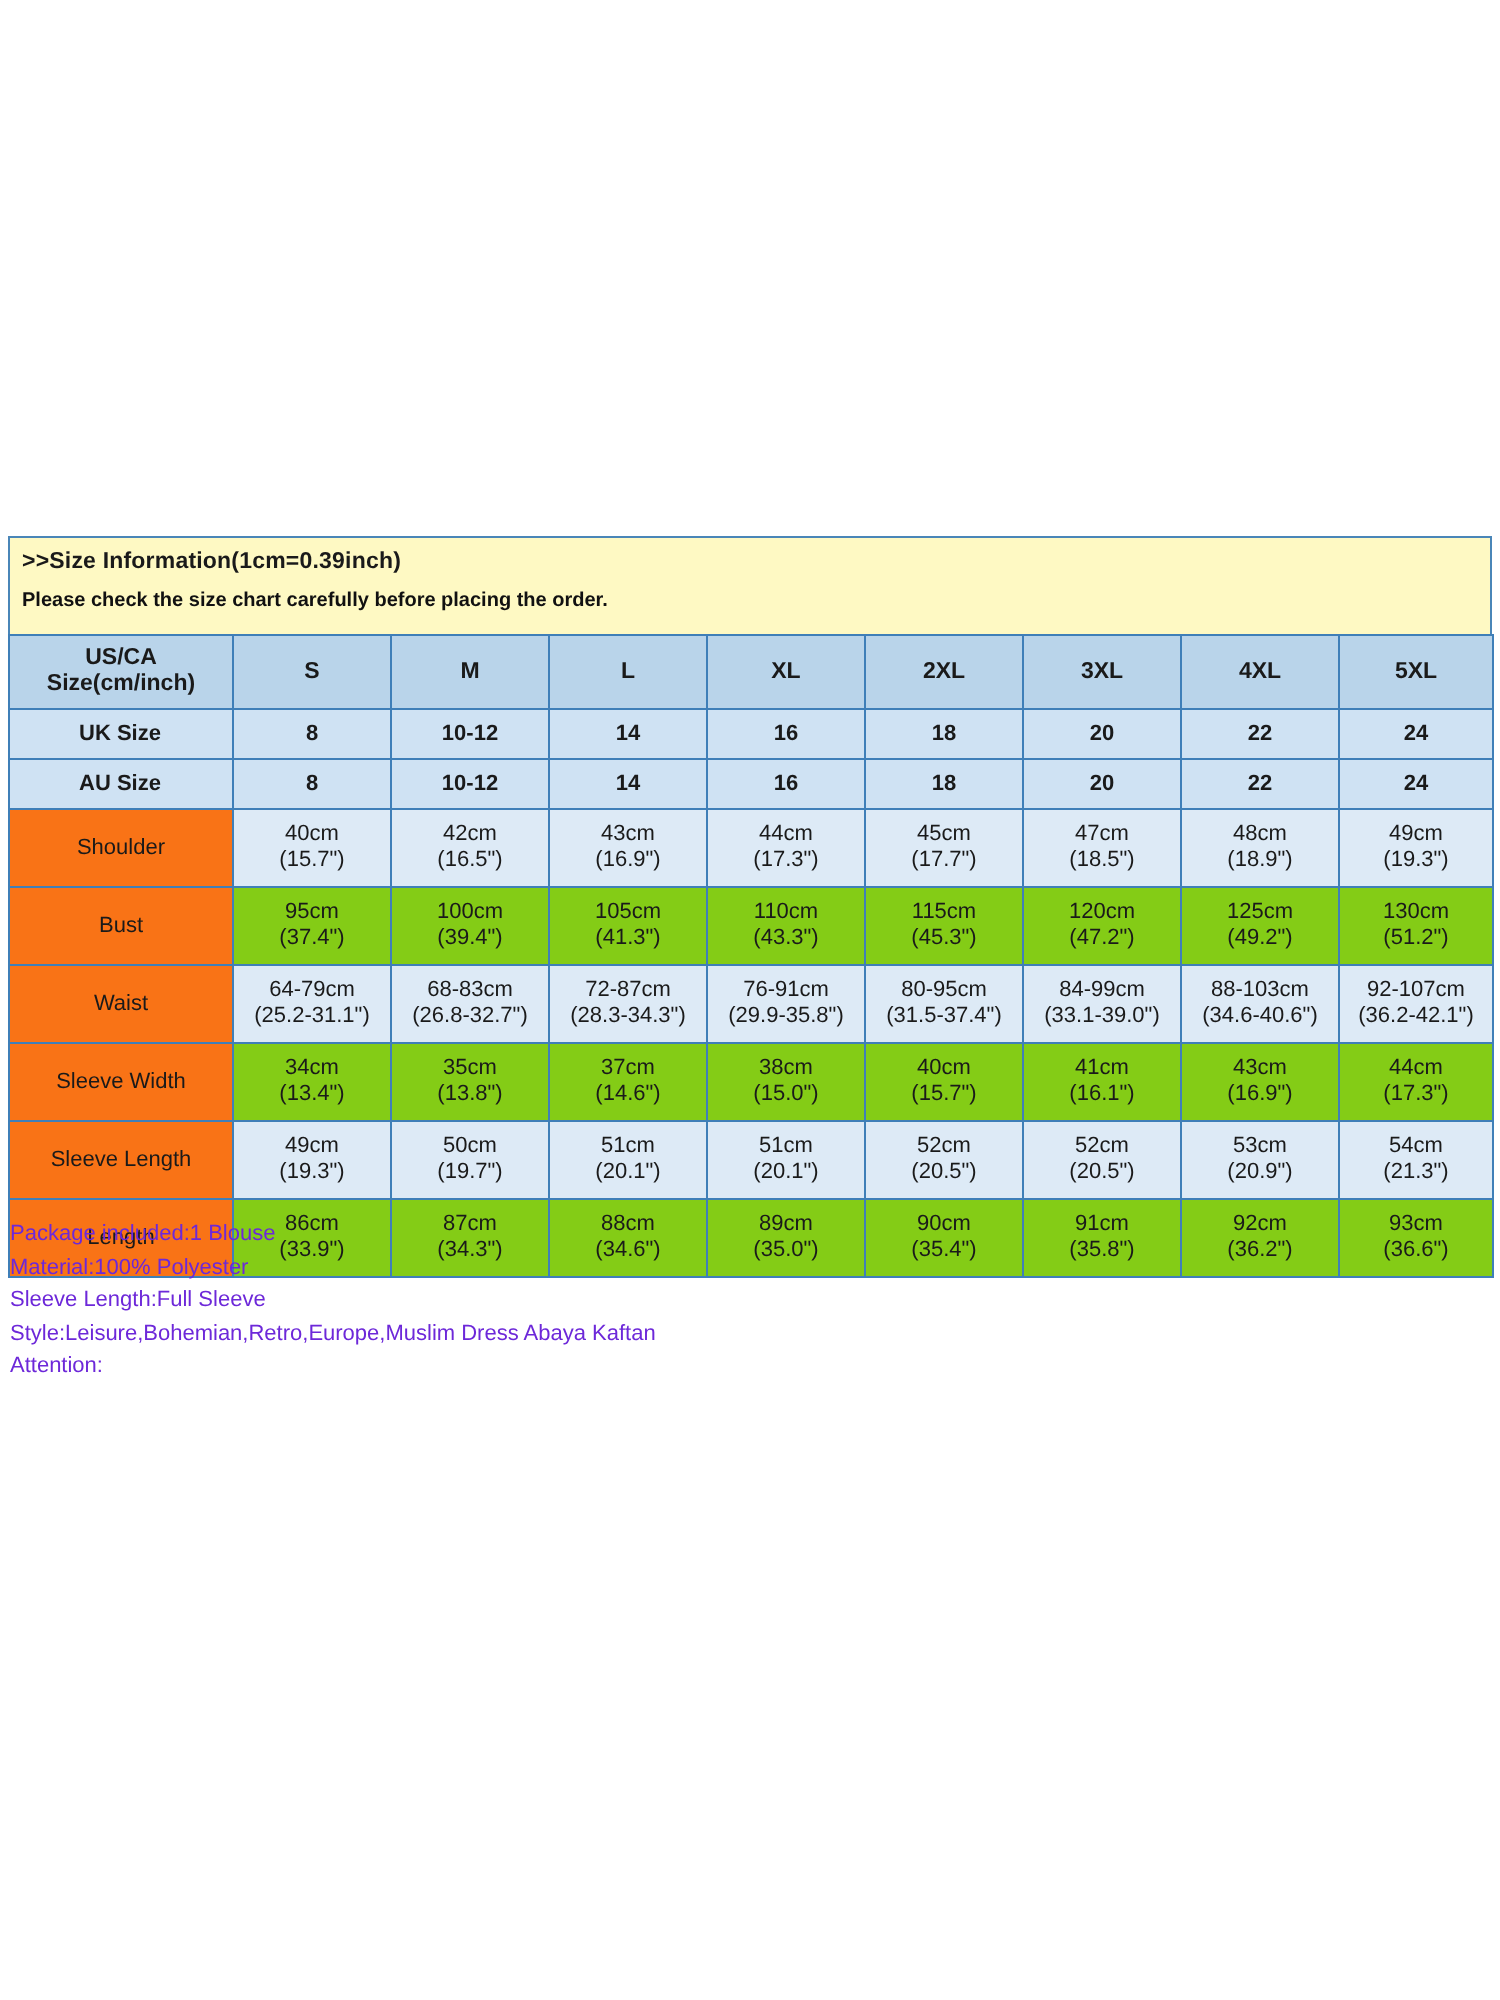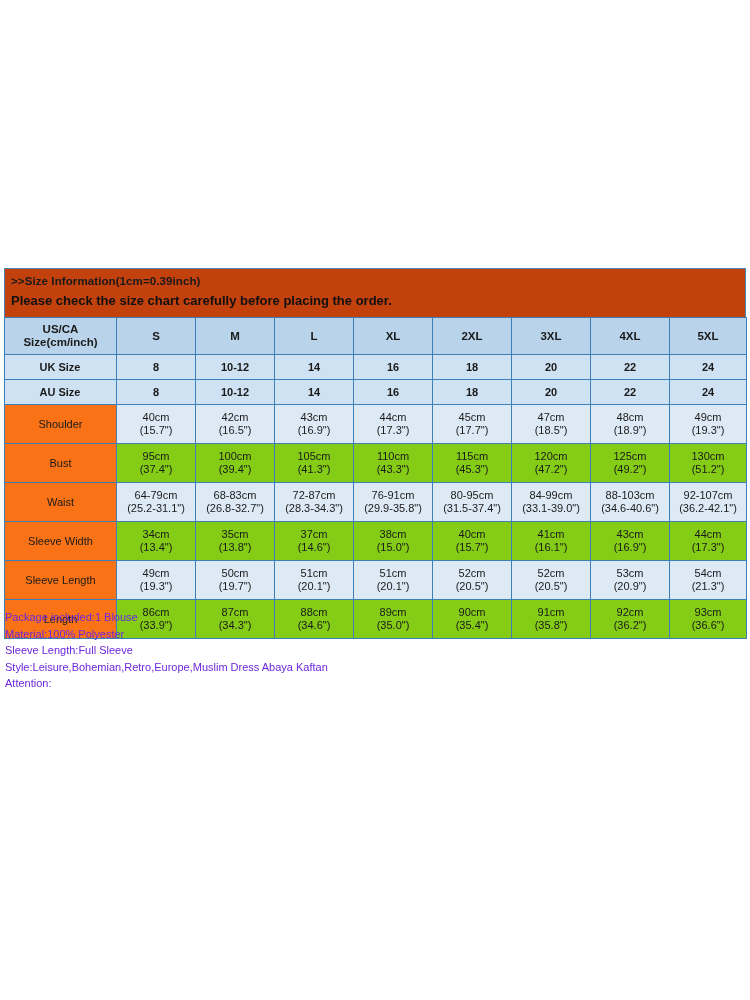--- a/index.html
+++ b/index.html
@@ -15,34 +15,34 @@
     width: 750px;
     height: 1000px;
   }
   .chart-wrap {
     position: absolute;
     left: 4px;
     top: 268px;
     width: 742px;
   }
   .header-band {
-    background: #c2410c;
+    background: #fef9c3;
     padding: 4px 6px 6px 6px;
     border: 1px solid #4a86b8;
     border-bottom: none;
   }
   .header-line1 {
     font-size: 11.5px;
     font-weight: bold;
     color: #1a1a1a;
     letter-spacing: 0.1px;
     line-height: 16px;
   }
   .header-line2 {
-    font-size: 13px;
+    font-size: 10px;
     font-weight: bold;
     color: #111111;
     line-height: 20px;
     padding-top: 2px;
   }
   table.size-table {
     border-collapse: collapse;
     width: 742px;
     table-layout: fixed;
   }

